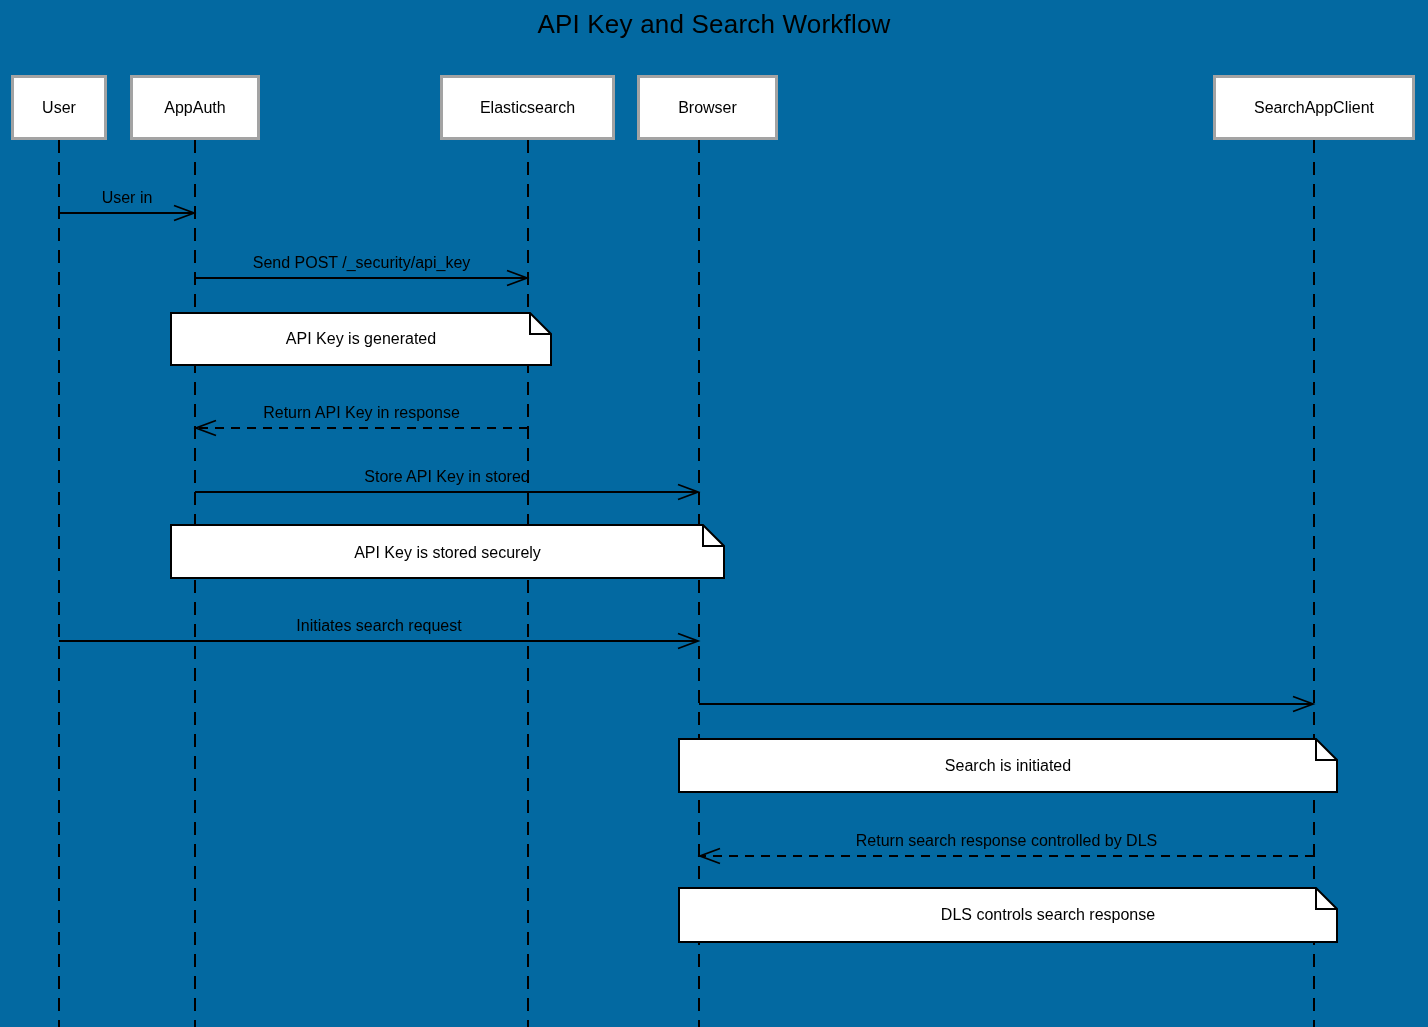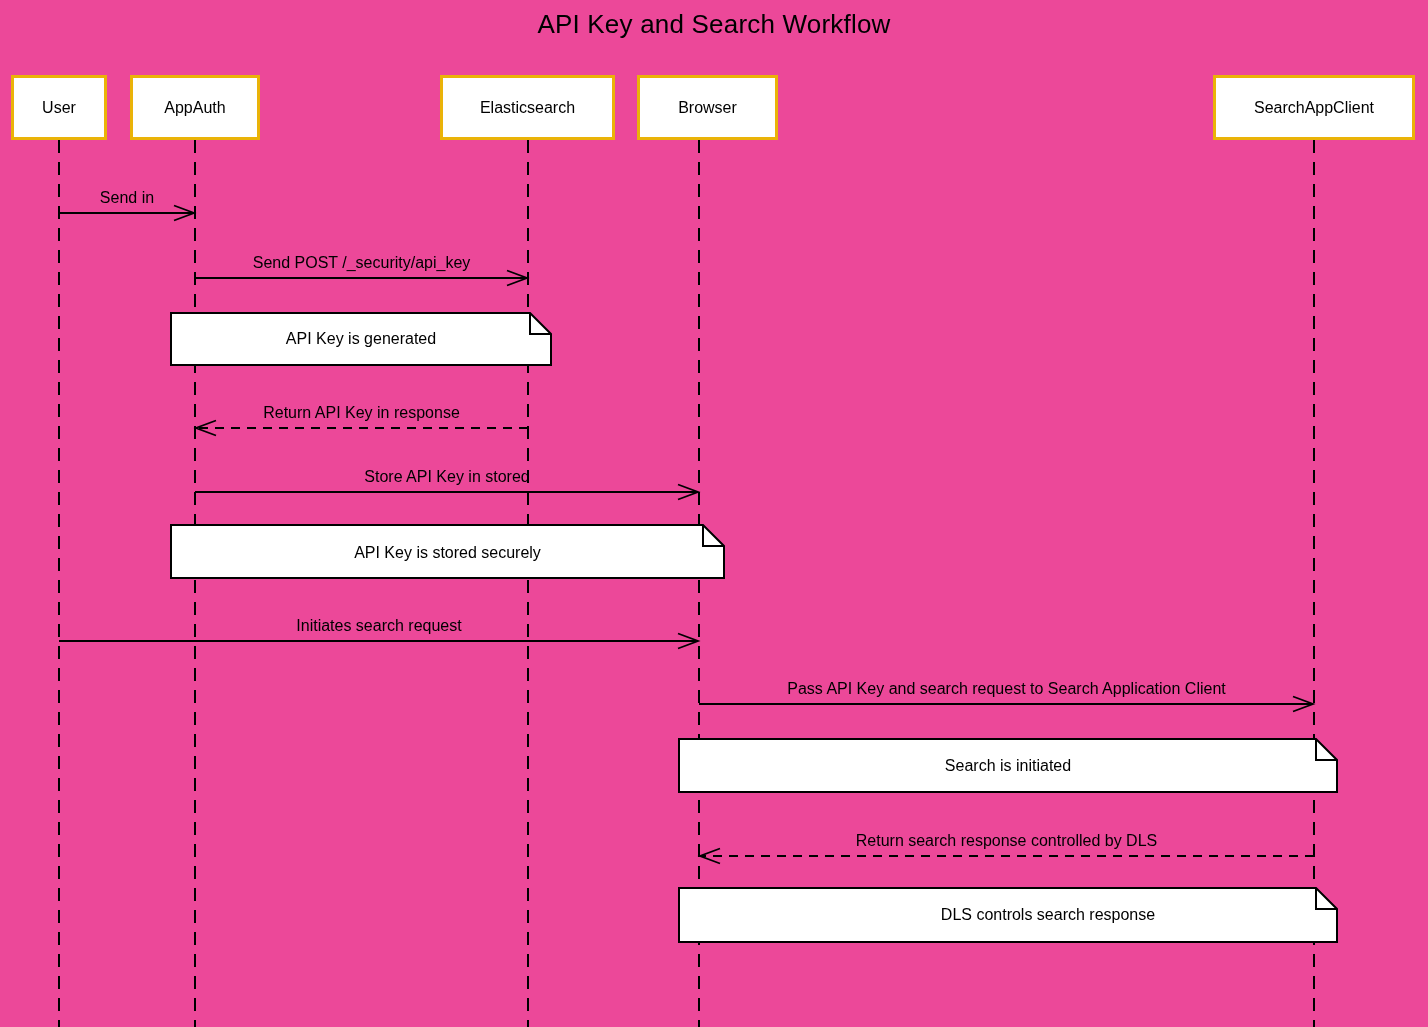--- a/index.html
+++ b/index.html
@@ -1,28 +1,28 @@
 <!DOCTYPE html>
 <html><head>
 <meta charset="utf-8">
 <style>
   * { margin:0; padding:0; box-sizing:border-box; }
   html,body { background:#ffffff; }
   body { font-family:"Liberation Sans", sans-serif; color:#000; }
-  .canvas { position:relative; width:1428px; height:1027px; background:#ec4899; overflow:hidden; }
+  .canvas { position:relative; width:1428px; height:1027px; background:#0369a1; overflow:hidden; }
   .layer { position:absolute; left:0; top:0; }
   .lifeline { stroke:#000; stroke-width:2; stroke-dasharray:13 9; }
   .msg { stroke:#000; stroke-width:1.8; fill:none; }
   .msg.dashed { stroke-dasharray:9 7; }
   .head { stroke:#000; stroke-width:1.8; fill:none; stroke-linejoin:miter; }
   .note { fill:#fff; stroke:#000; stroke-width:2; stroke-linejoin:miter; }
   .fold { fill:none; stroke:#000; stroke-width:2; }
   .title { position:absolute; left:0; top:9px; width:1428px; text-align:center;
            font-size:26px; letter-spacing:0.2px; }
-  .participant { position:absolute; top:75px; height:65px; border:3px solid #eab308;
+  .participant { position:absolute; top:75px; height:65px; border:3px solid #a3a3a3;
                  background:#fff; display:flex; align-items:center; justify-content:center;
                  font-size:16px; }
   .msg-label { position:absolute; height:24px; line-height:24px; text-align:center;
                font-size:16px; white-space:nowrap; }
   .note-label { position:absolute; display:flex; align-items:center; justify-content:center;
                 font-size:16px; white-space:nowrap; }
 </style>
 </head>
 <body>
 
@@ -103,26 +103,25 @@
   <div class="participant" style="left:440px;width:175px">
     <span>Elasticsearch</span>
   </div>
   <div class="participant" style="left:637px;width:141px">
     <span>Browser</span>
   </div>
   <div class="participant" style="left:1213px;width:202px">
     <span>SearchAppClient</span>
   </div>
 
-  <div class="msg-label" style="left:59px;top:186px;width:136px">Send in</div>
+  <div class="msg-label" style="left:59px;top:186px;width:136px">User in</div>
   <div class="msg-label" style="left:195px;top:251px;width:333px">Send POST /_security/api_key</div>
   <div class="msg-label" style="left:195px;top:401px;width:333px">Return API Key in response</div>
   <div class="msg-label" style="left:195px;top:465px;width:504px">Store API Key in stored</div>
   <div class="msg-label" style="left:59px;top:614px;width:640px">Initiates search request</div>
-  <div class="msg-label" style="left:699px;top:677px;width:615px">Pass API Key and search request to Search Application Client</div>
   <div class="msg-label" style="left:699px;top:829px;width:615px">Return search response controlled by DLS</div>
 
   <div class="note-label" style="left:171px;top:313px;width:380px;height:52px">API Key is generated</div>
   <div class="note-label" style="left:171px;top:525px;width:553px;height:55px">API Key is stored securely</div>
   <div class="note-label" style="left:679px;top:739px;width:658px;height:53px">Search is initiated</div>
   <div class="note-label" style="left:679px;top:888px;width:738px;height:54px">DLS controls search response</div>
 
 </div>
 
 </body></html>

